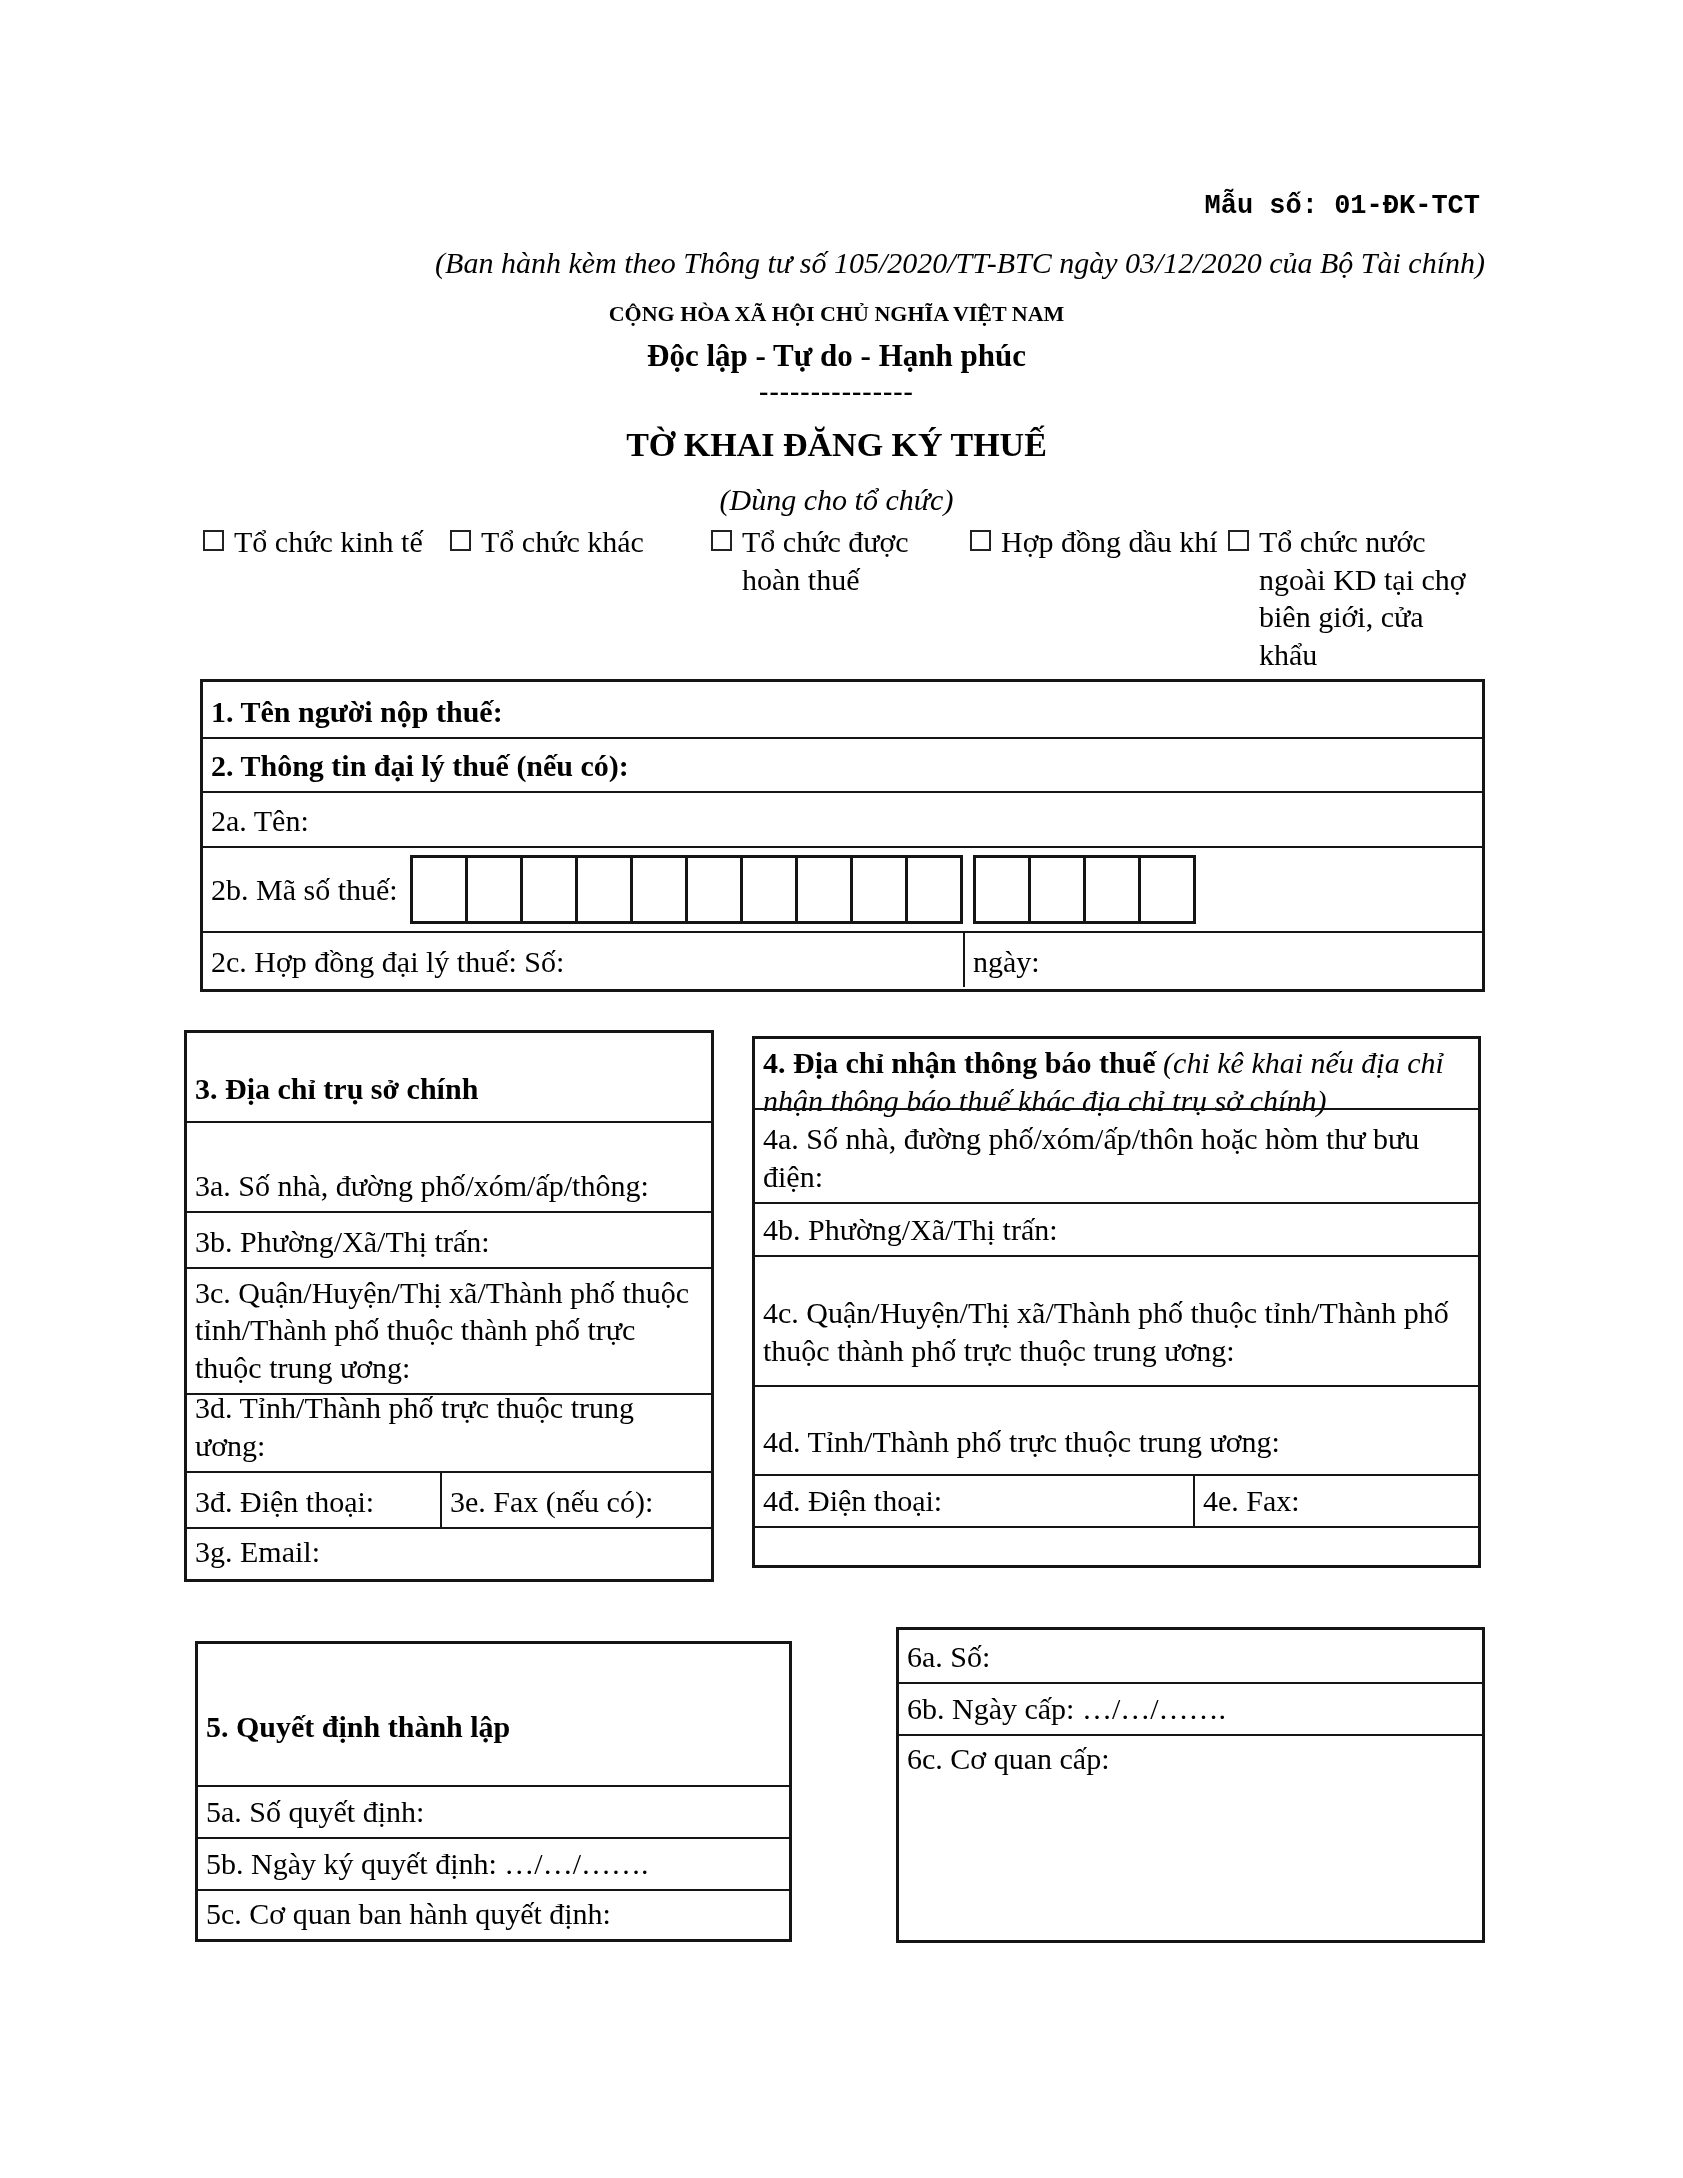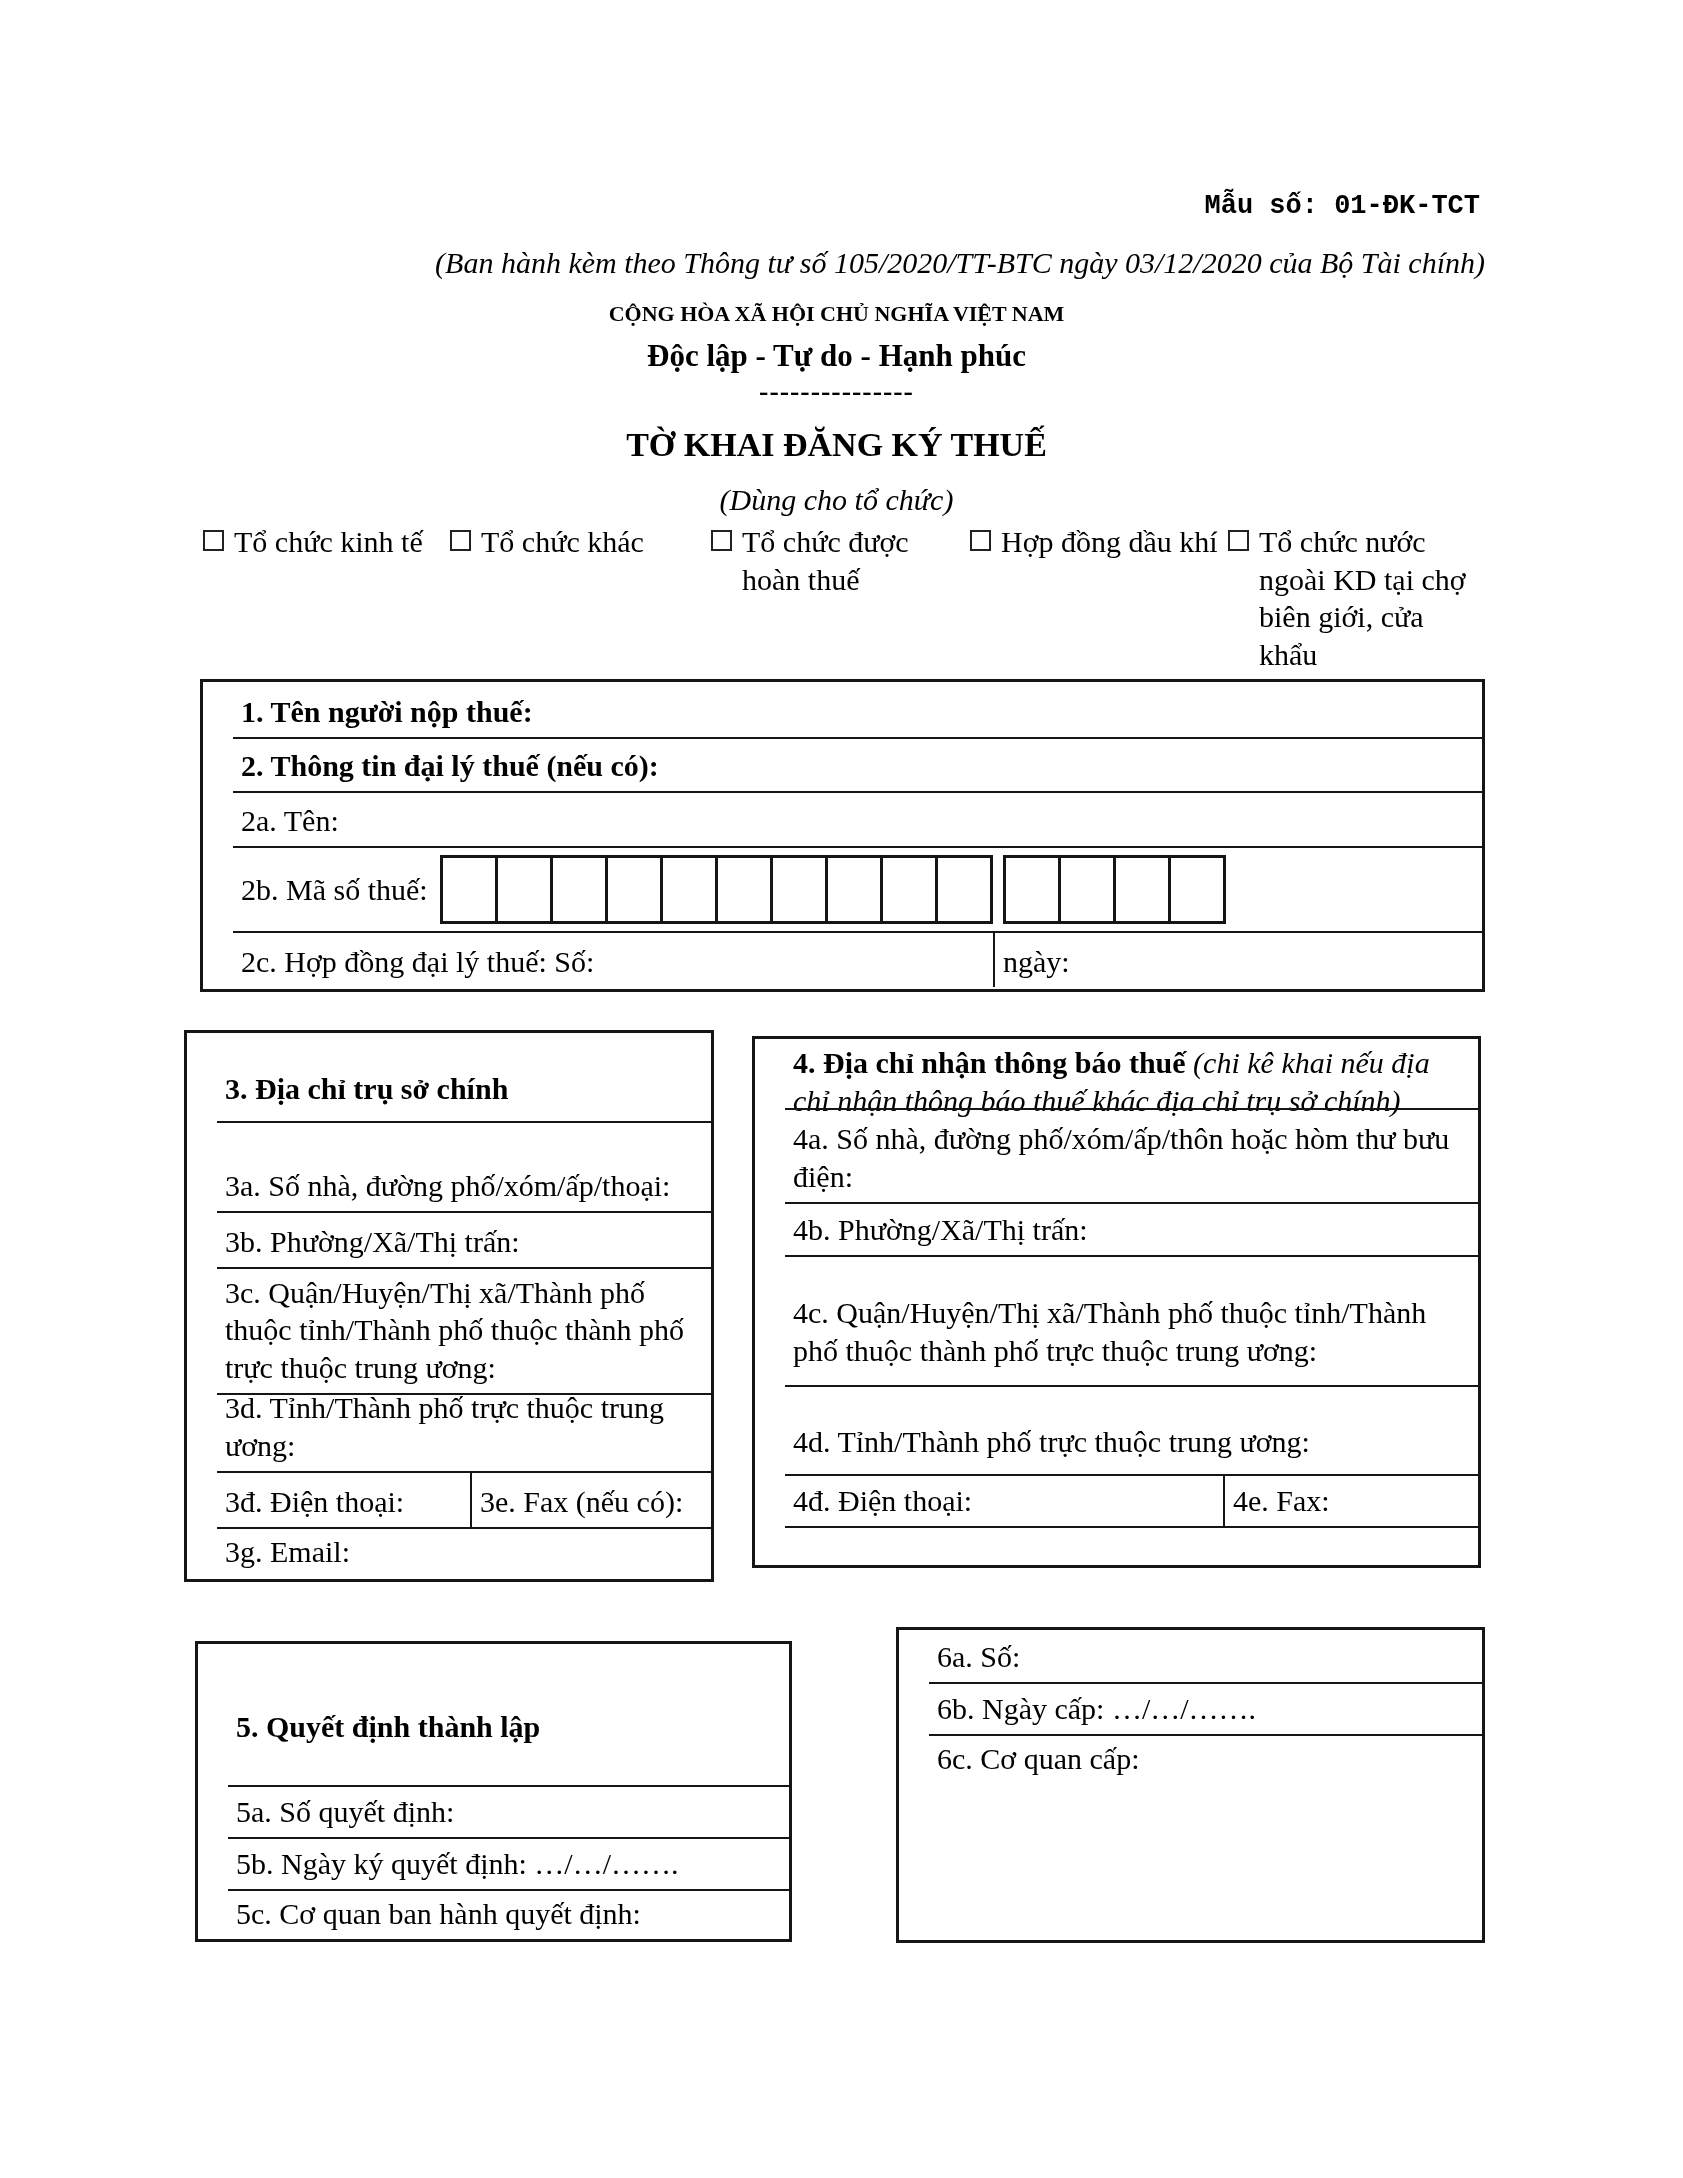--- a/index.html
+++ b/index.html
@@ -11,21 +11,21 @@
     font-size:30px;color:#000;
     line-height:1.25;
     overflow:hidden;
   }
   .abs{position:absolute;}
   .b{font-weight:bold;}
   .i{font-style:italic;}
   .right{text-align:right;}
   .center{text-align:center;}
   
-  .tbl{position:absolute;border:3px solid #151515;box-sizing:border-box;background:#fff;padding-left:30px;}
+  .tbl{position:absolute;border:3px solid #151515;box-sizing:border-box;background:#fff;}
   .row{position:relative;box-sizing:border-box;width:100%;display:flex;align-items:stretch;}
   .row + .row{border-top:2px solid #151515;}
   .cell{box-sizing:border-box;display:flex;align-items:flex-end;padding:4px 8px 7px 8px;}
   .cell.vsplit{border-left:2px solid #151515;}
   .cell .lbl{display:block;}
   
   .cbx-item{position:absolute;display:flex;align-items:flex-start;}
   .cbx{display:inline-block;width:17px;height:17px;border:2px solid #222;margin:7px 10px 0 0;flex:0 0 auto;background:#fff;}
   .cbx-text{display:inline-block;}
   
@@ -125,21 +125,21 @@
   </div>
 
   <div class="tbl" style="left:184px;top:1030px;width:530px;height:552px;">
     <div class="row" style="height:88px;border-radius:29px;">
       <div class="cell b" style="width:100%;padding-bottom:14px;">
         <span class="lbl">3. Địa chỉ trụ sở chính</span>
       </div>
     </div>
     <div class="row" style="height:90px;">
       <div class="cell" style="width:100%;">
-        <span class="lbl">3a. Số nhà, đường phố/xóm/ấp/thoại:</span>
+        <span class="lbl">3a. Số nhà, đường phố/xóm/ấp/thông:</span>
       </div>
     </div>
     <div class="row" style="height:56px;">
       <div class="cell" style="width:100%;">
         <span class="lbl">3b. Phường/Xã/Thị trấn:</span>
       </div>
     </div>
     <div class="row" style="height:126px;">
       <div class="cell" style="width:100%;">
         <span class="lbl">3c. Quận/Huyện/Thị xã/Thành phố thuộc tỉnh/Thành phố thuộc thành phố trực thuộc trung ương:</span>

